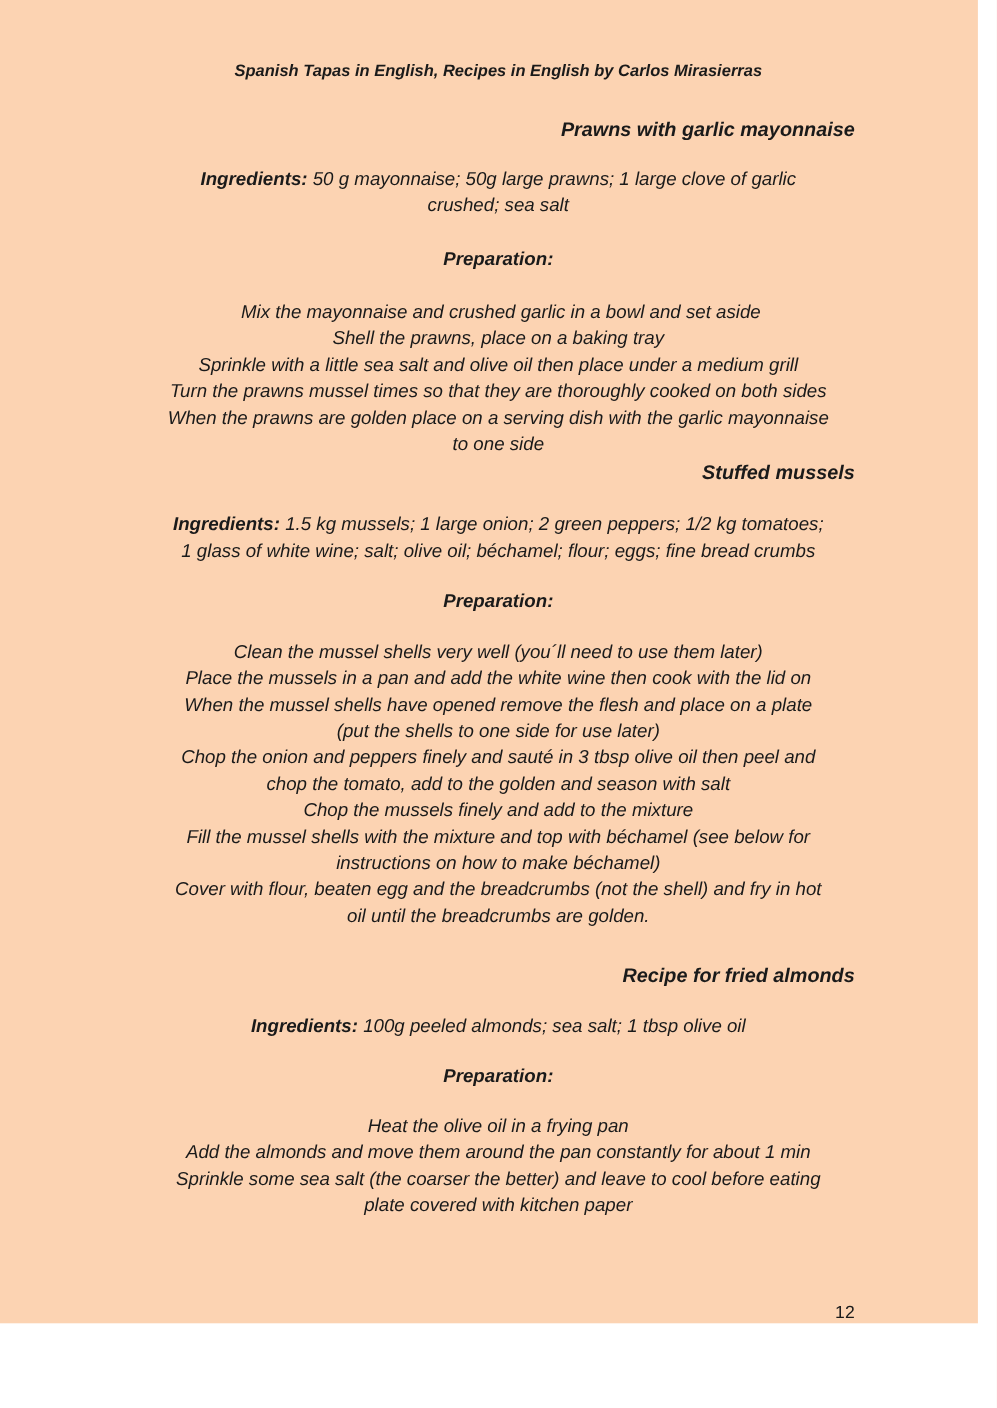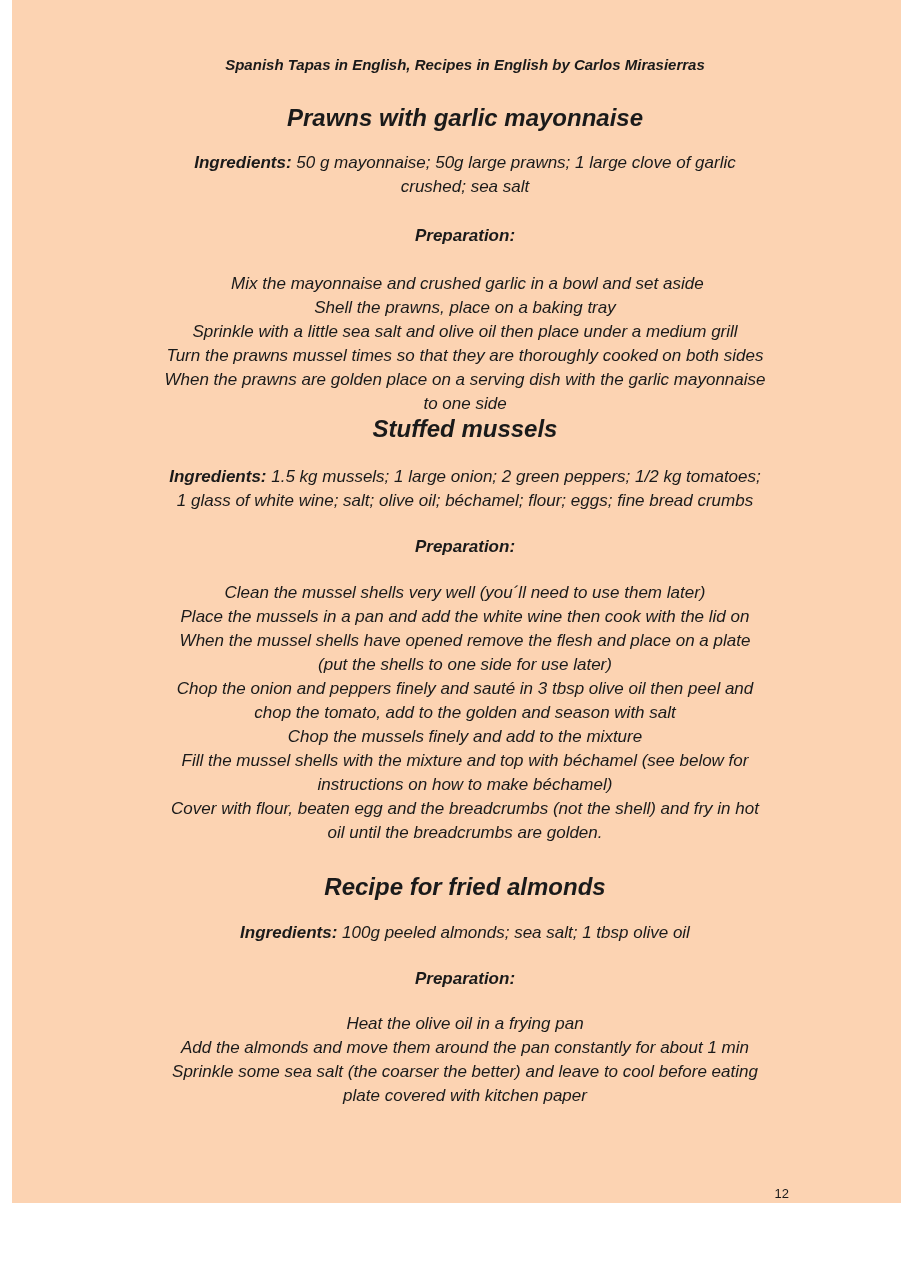--- a/index.html
+++ b/index.html
@@ -10,21 +10,21 @@
   .canvas {
     position: relative;
     width: 906px;
     height: 1280px;
     background: #ffffff;
     overflow: hidden;
   }
   .sheet {
     position: absolute;
     top: 0;
-    left: 12px;
+    left: 0;
     width: 889px;
     height: 1203px;
     background: var(--page-bg, #fcd3b2);
     color: var(--text-color, #1a1a1a);
     font-family: "Liberation Sans", sans-serif;
     font-style: italic;
     font-size: 17px;
   }
   .content {
     padding: 56px 112px 0 129px;
@@ -32,41 +32,41 @@
   }
   .doc-header {
     font-size: 15px;
     font-weight: bold;
     text-align: center;
     line-height: 18px;
     white-space: pre;
   }
   .recipe-title {
     margin: 0;
-    font-size: 24px;
+    font-size: 18px;
     font-weight: bold;
-    text-align: center;
+    text-align: right;
     line-height: 24px;
     white-space: pre;
   }
   .block { margin: 0; padding: 0; }
   .line {
     line-height: 24px;
     white-space: pre;
     text-align: center;
   }
   .lbl {
     font-weight: bold;
   }
   .page-number {
     position: absolute;
     top: 1184px;
     right: 112px;
     font-style: normal;
-    font-size: 13px;
+    font-size: 16px;
     line-height: 19px;
     font-family: "Liberation Sans", sans-serif;
     color: var(--text-color, #1a1a1a);
   }
 </style>
 </head>
 <body>
 
 <div class="canvas">
   <div class="sheet">

